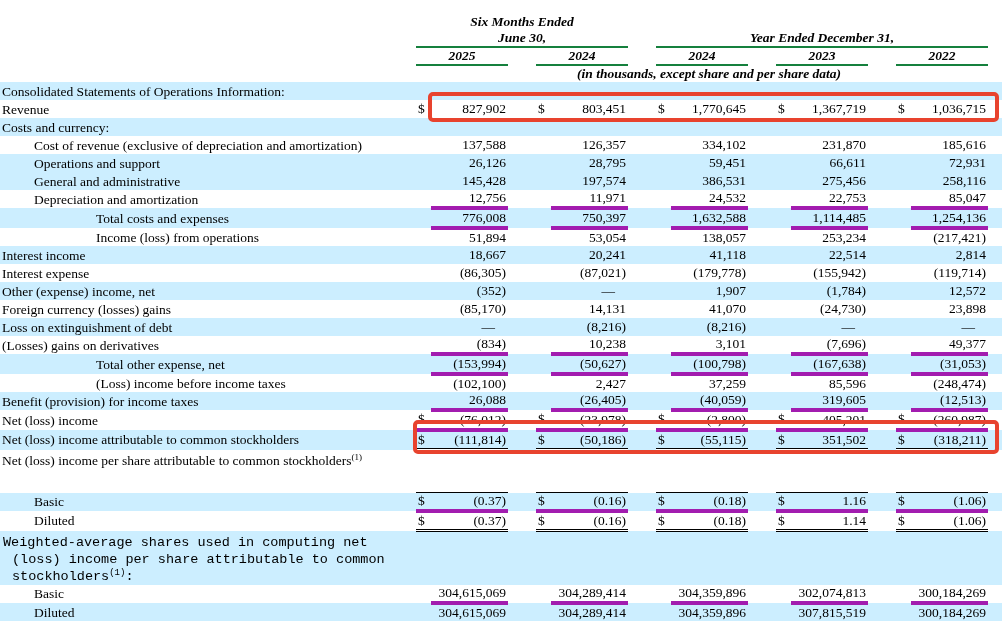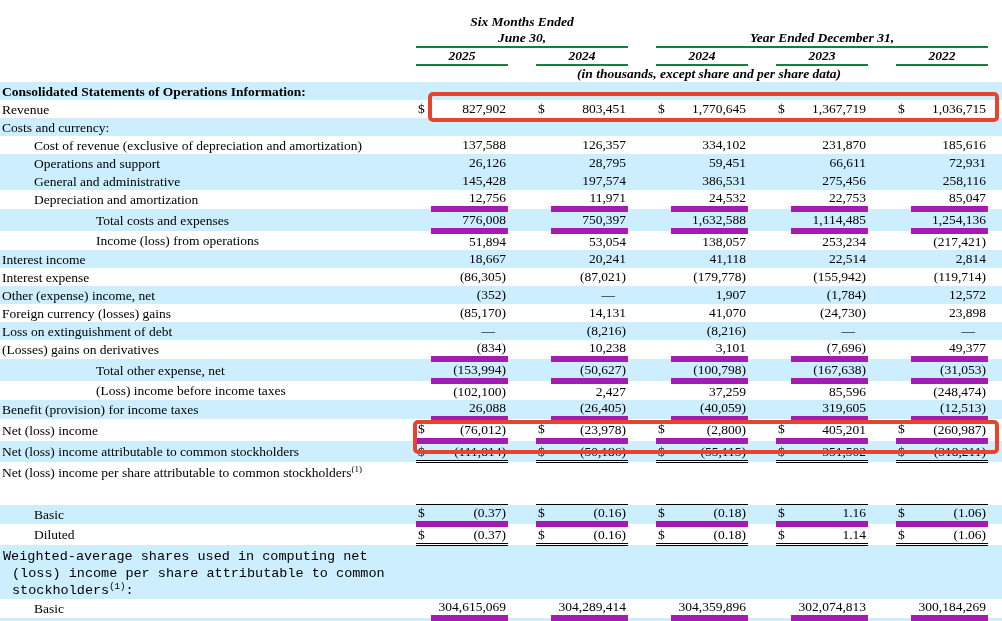--- a/index.html
+++ b/index.html
@@ -23,25 +23,25 @@
   .yr{text-align:center;}
   .note{text-align:center;white-space:nowrap;}
   .bline{border-bottom:2px solid #15803d;}
   tbody tr{height:18px;}
   tbody tr.stripe{background:var(--stripe,#cceeff);}
   td.lbl{text-align:left;padding-left:2px;white-space:nowrap;line-height:15px;}
   td.lbl.ind1{padding-left:34px;}
   td.lbl.ind2{padding-left:96px;}
   td.lbl.hang{white-space:normal;padding-left:12px;text-indent:-9px;line-height:17px;font-family:Liberation Mono, monospace;}
   td.lbl.vtop{vertical-align:top;padding-top:3px;}
-  td.lbl.b{font-weight:bold;}
+  td.lbl.b{font-weight:normal;}
   td.sym{text-align:left;padding-left:2px;}
   td.val{text-align:right;padding-right:2px;}
   td.val.dash{padding-right:13px;}
-  td.u1{border-bottom:6px solid #a21caf;}
+  td.u1{border-bottom:4px solid #a21caf;}
   td.u2{border-bottom:3px double #000;}
   td.tl{border-top:1px solid #000;}
   sup{font-size:9px;line-height:0;}
   .hl{
     position:absolute;
     border:4px solid var(--hl,#e8432e);
     border-radius:5px;
     pointer-events:none;
     box-sizing:border-box;
     z-index:5;

